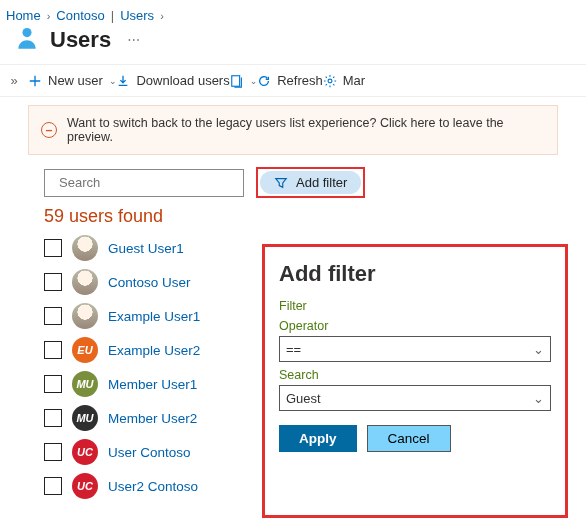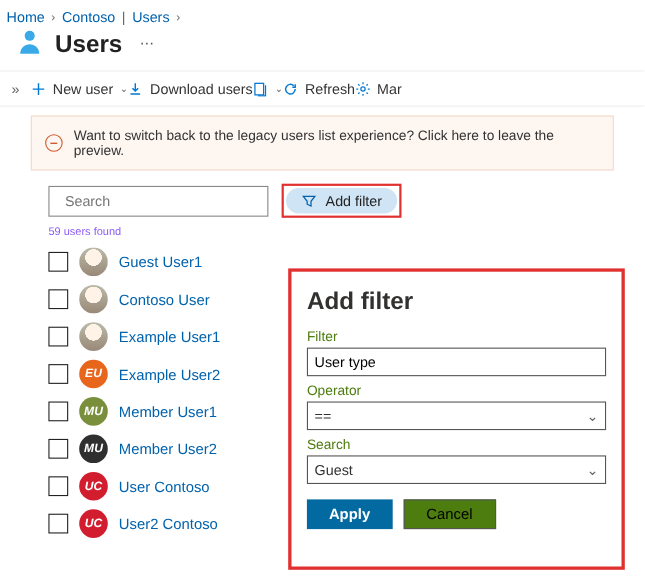--- a/index.html
+++ b/index.html
@@ -18,36 +18,36 @@
   .toolbar .btn svg { width: 14px; height: 14px; stroke:#0078d4; fill:none; }
   .toolbar .caret { font-size: 9px; color: #666; }
   .notice { margin: 8px 28px; background: #fef6f1; border: 1px solid #f3d9c9; padding: 10px 12px; display:flex; align-items:center; gap:10px; font-size: 12.5px; color:#333; }
   .notice-ico { color:#d05a2e; font-weight:bold; width:16px; height:16px; border:1.5px solid #d05a2e; border-radius:50%; display:flex; align-items:center; justify-content:center; flex:none; }
   .content { padding: 4px 0 0 44px; position: relative; }
   .search-row { display:flex; align-items:center; gap:12px; }
   .searchbox { display:flex; align-items:center; border:1px solid #888; width:200px; height:28px; padding:0 6px; gap:6px; color:#888; }
   .searchbox input { border:none; outline:none; flex:1; font-size:13px; color:#222; background:transparent; }
   .addfilter-wrap { border:2px solid #e03030; padding:2px; }
   .addfilter-btn { display:inline-flex; align-items:center; gap:8px; background:#cfe4f5; border-radius:14px; padding:4px 14px; color:#222; cursor:pointer; }
-  .count { margin:8px 0 4px 0; font-size:10px; color:#8b5cf6; }
+  .count { margin:8px 0 4px 0; font-size:18px; color:#c2410c; }
   .header-row { display:flex; align-items:center; gap:10px; padding:6px 0; color:#333; border-bottom: none; }
   .chk { width:18px; height:18px; border:1px solid #222; background:#fff; cursor:pointer; flex:none; }
   .col-head { display:flex; align-items:center; gap:4px; font-size:13px; }
   .arrow-up { font-size:11px; }
   .row { display:flex; align-items:center; gap:10px; padding:4px 0; }
   .avatar { width:26px; height:26px; border-radius:50%; display:flex; align-items:center; justify-content:center; color:#fff; font-size:11px; font-weight:600; flex:none;font-style:italic; }
   .username { color:#0062ad; cursor:pointer; font-size:13.5px; }
   .panel-overlay { position:absolute; left:262px; top:244px; width:306px; height:274px; border:3px solid #e03030; background:#fff; padding:12px 14px; }
   .panel-title { font-size:22px; font-weight:700; margin: 2px 0 12px 0; }
   .fld-label { font-size:12.5px; color:#4d7c0f; margin-top:6px; }
   .txtinput { width:100%; height:26px; border:1px solid #555; padding:0 6px; margin-top:3px; font-size:13px; }
   .select { width:100%; height:26px; border:1px solid #555; margin-top:3px; display:flex; align-items:center; justify-content:space-between; padding:0 6px; font-size:13px; cursor:pointer; }
   .btnrow { display:flex; gap:10px; margin-top:14px; }
   .btn-primary { background:#0369a1; color:#fff; border:none; padding:5px 20px; font-size:13.5px; font-weight:600; cursor:pointer; }
-  .btn-secondary { background:#4d7c0f; border:1px solid #555; padding:5px 20px; font-size:13.5px; cursor:pointer; }
+  .btn-secondary { background:#7dd3fc; border:1px solid #555; padding:5px 20px; font-size:13.5px; cursor:pointer; }
   .photo { background:#ccc; background-image: radial-gradient(circle at 50% 35%, #fff2e6 35%, transparent 36%), linear-gradient(#bba, #987); }
 </style>
 </head>
 <body>
 
 <div class="breadcrumbs">
   <a class="link">Home</a>
   <span class="chev">›</span>
   <a class="link">Contoso</a>
   <span style="color:#666">|</span>
@@ -173,21 +173,20 @@
         <span class="avatar" style="background: rgb(210, 29, 46);">UC</span>
         <a class="username link">User2 Contoso</a>
       </div>
     </div>
 </div>
 
 <div class="panel-overlay">
   <div class="panel-title">Add filter</div>
 
   <div class="fld-label">Filter</div>
-  <input class="txtinput" value="User type" style="">
 
   <div class="fld-label">Operator</div>
   <div class="select">
     <span>==</span>
     <span style="color:#666">⌄</span>
   </div>
 
   <div class="fld-label">Search</div>
   <div class="select">
     <span>Guest</span>

